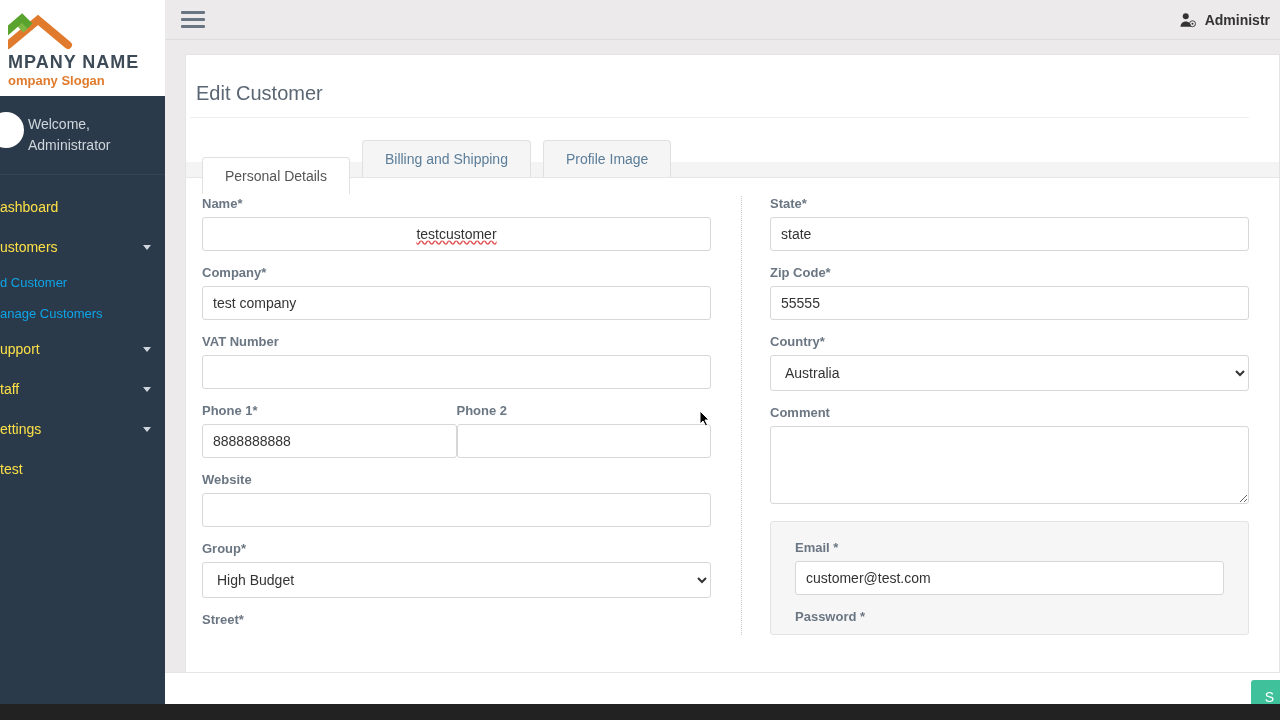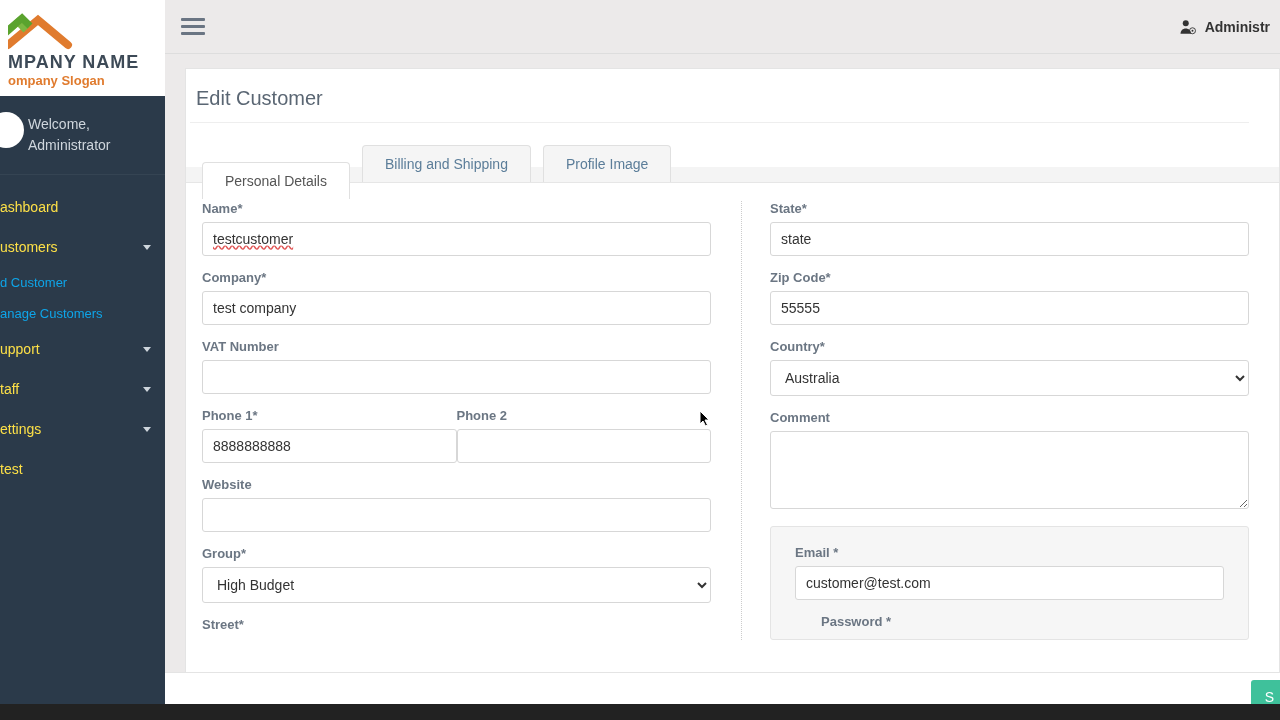--- a/index.html
+++ b/index.html
@@ -74,21 +74,21 @@
   .chev {
     width: 0; height: 0;
     border-left: 4px solid transparent;
     border-right: 4px solid transparent;
     border-top: 5px solid #cfd6dd;
   }
 
   
   .main { flex: 1; display: flex; flex-direction: column; background: #eceaea; overflow: hidden; }
   .topbar {
-    height: 54px;
+    height: 40px;
     background: #eceaea;
     border-bottom: 1px solid #ddd;
     display: flex;
     align-items: center;
     justify-content: space-between;
     padding: 0 10px 0 16px;
   }
   .hamburger { cursor: pointer; }
   .hamburger div { width: 24px; height: 3px; background: #6a7583; margin: 4px 0; border-radius: 1px; }
   .user-area { display: flex; align-items: center; gap: 8px; font-weight: 600; color: #333; }
@@ -107,21 +107,21 @@
   .page-title {
     font-size: 20px;
     font-weight: 400;
     color: #5a6673;
     padding: 0 0 12px 6px;
     margin: 0 0 0 0;
     border-bottom: 1px solid #eee;
     margin-left: 0;
     margin-right: 0;
   }
-  .title-wrap { padding: 0 30px 0 4px; }
+  .title-wrap { padding: 0 30px 0 4px; margin-top: 9px; }
 
   .tabs {
     display: flex;
     gap: 12px;
     padding: 22px 0 0 16px;
     border-bottom: 1px solid #e6e6e6;
     background: linear-gradient(#fff 74%, #f4f4f4 74%);
   }
   .tab {
     padding: 10px 22px;
@@ -162,20 +162,21 @@
   }
   .form-control, select.form-control, textarea.form-control {
     width: 100%;
     padding: 8px 10px;
     font-size: 14px;
     border: 1px solid #d7d7d7;
     border-radius: 3px;
     background: #fff;
     color: #333;
     font-family: inherit;
+    justify-content: center;
   }
   select.form-control { height: 36px; }
   textarea.form-control { height: 78px; resize: vertical; }
   .spellcheck { text-decoration: underline wavy #e05555; text-decoration-skip-ink: none; }
 
   .cred-box {
     background: #f6f6f6;
     border: 1px solid #e4e4e4;
     border-radius: 3px;
     padding: 18px 24px 4px 24px;
@@ -370,21 +371,21 @@
           <div class="form-group">
             <label>Comment</label>
             <textarea class="form-control" style=""></textarea>
           </div>
 
           <div class="cred-box">
             <div class="form-group">
               <label>Email *</label>
               <input class="form-control" value="customer@test.com" style="">
             </div>
-            <div class="form-group" style="margin-bottom:0;margin-left:26px;">
+            <div class="form-group" style="margin-bottom:0;">
               <label>Password *</label>
             </div>
           </div>
 
         </div>
       </div>
     </div>
   </div>
 
   <div class="footer">

